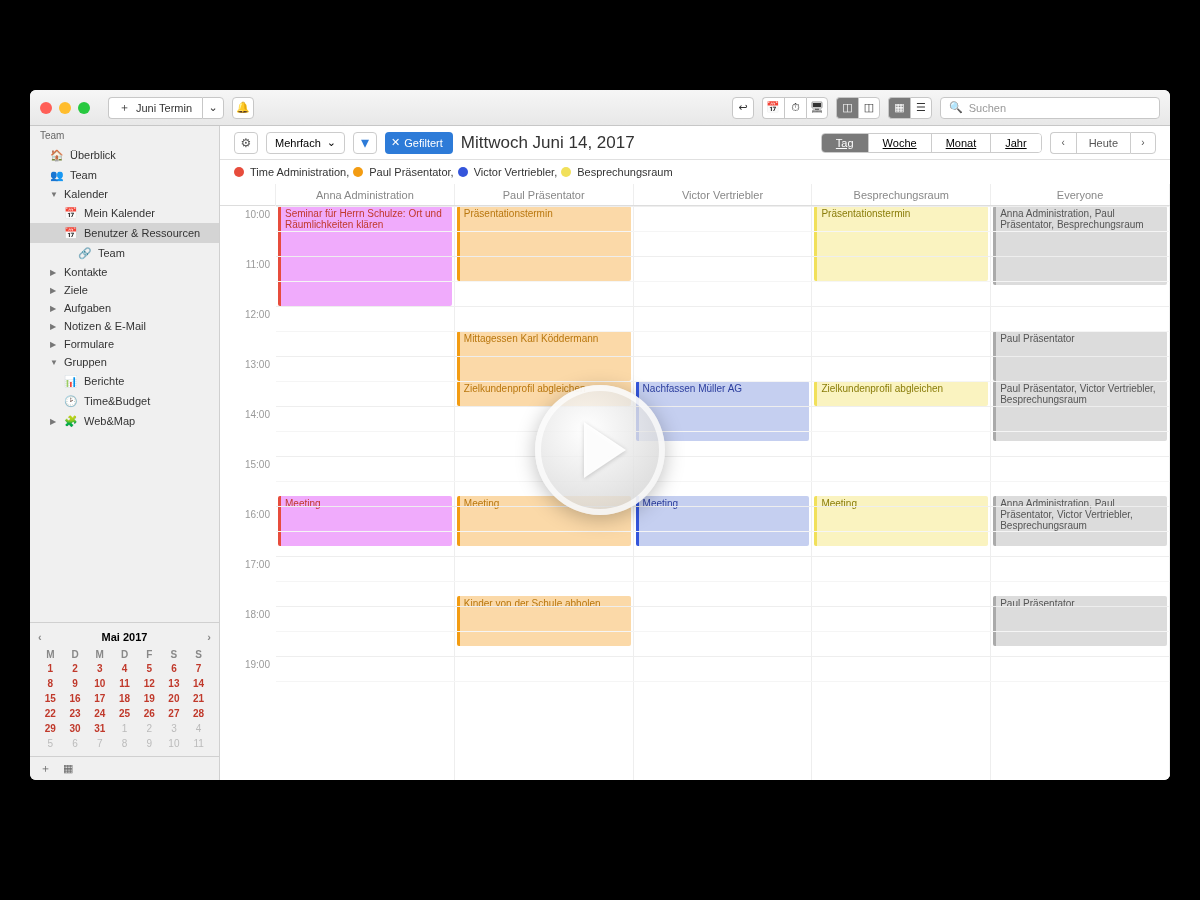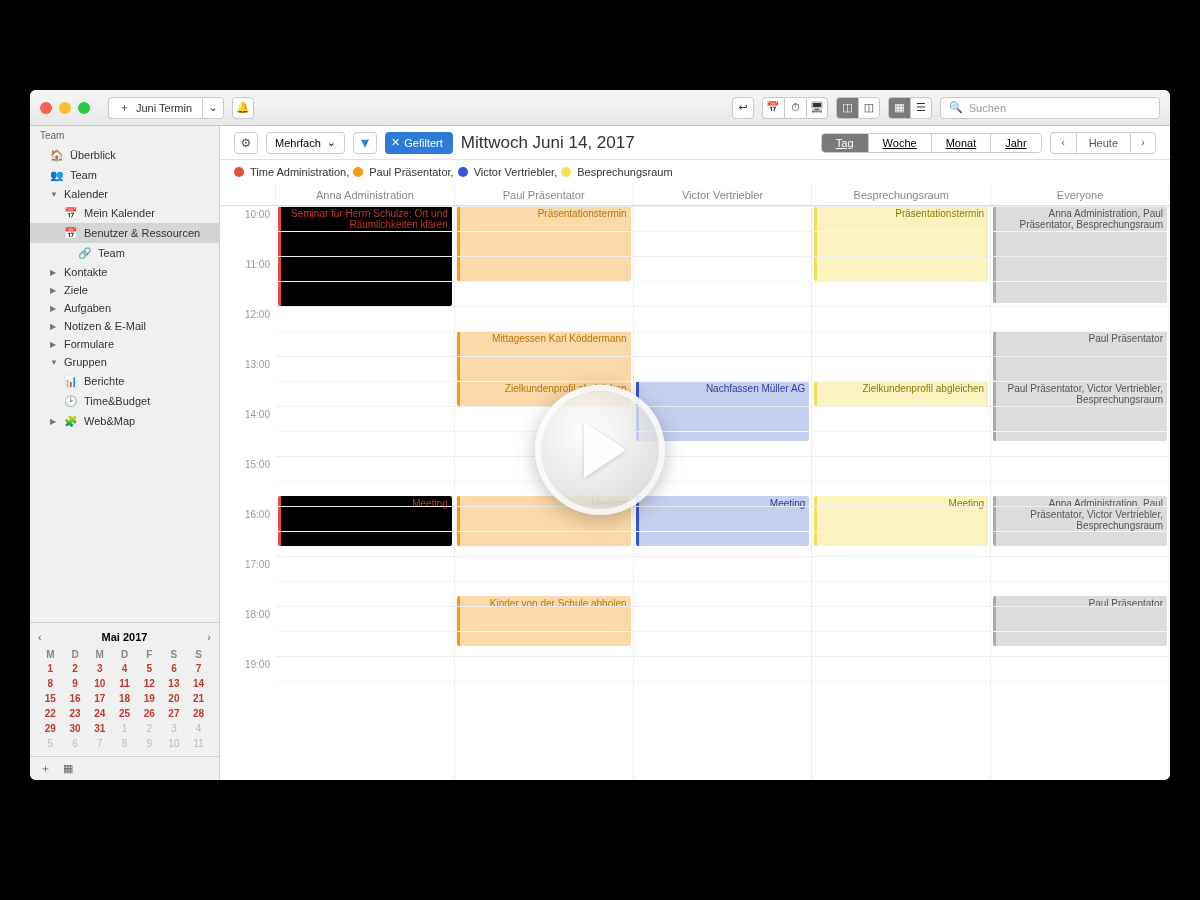--- a/index.html
+++ b/index.html
@@ -54,29 +54,29 @@
 .nav-grp .nav-btn:first-child { border-radius: 4px 0 0 4px; }
 .nav-grp .nav-btn:last-child { border-radius: 0 4px 4px 0; border-right: 1px solid #ccc; }
 .nav-grp .nav-btn.mid { padding: 0 12px; width: auto; font-size: 11px; }
 .legend { padding: 6px 14px; font-size: 11px; color: #333; display: flex; gap: 4px; align-items: center; flex-wrap: wrap; }
 .ldot { width: 10px; height: 10px; border-radius: 50%; display: inline-block; margin-right: 2px; }
 .timecol { width: 56px; border-right: 1px solid #eee; }
 .colhead-row { height: 22px; border-bottom: 1px solid #ddd; display: flex; }
 .colhead-row .timecol { height: 22px; }
 .colhead { flex: 1; text-align: center; font-size: 11px; color: #888; line-height: 22px; border-right: 1px solid #eee; }
 .grid-wrap { flex: 1; display: flex; flex-direction: column; }
-.grid-body { flex: 1; display: flex; position: relative; overflow: hidden; text-align: right; }
+.grid-body { flex: 1; display: flex; position: relative; overflow: hidden; }
 .hours { width: 56px; position: relative; }
 .hour-lbl { position: absolute; right: 6px; font-size: 10px; color: #999; transform: translateY(-50%); }
 .cols { flex: 1; display: flex; position: relative; }
 .col { flex: 1; border-right: 1px solid #eee; position: relative; }
 .hline { position: absolute; left: 0; right: 0; border-top: 1px solid #eee; }
 .hline.half { border-top: 1px solid #f5f5f5; }
 .evt { position: absolute; left: 2px; right: 2px; border-radius: 2px; padding: 2px 4px; font-size: 10px; overflow: hidden; border-left: 3px solid; }
-.evt.red { background: #000000; border-color: #e74c3c; color: #c0392b; }
+.evt.red { background: #f0abfc; border-color: #e74c3c; color: #c0392b; }
 .evt.orange { background: #fbd9a8; border-color: #f39c12; color: #b9770e; }
 .evt.blue { background: #c5cff0; border-color: #3455db; color: #2c3e9e; }
 .evt.yellow { background: #faf3c0; border-color: #f1e05a; color: #8a7d0a; }
 .evt.grey { background: #dcdcdc; border-color: #aaa; color: #555; }
 .play-overlay { position: absolute; left: 50%; top: 50%; width: 130px; height: 130px; transform: translate(-50%,-50%); border-radius: 50%; background: radial-gradient(circle at 40% 35%, #ffffffcc, #c7c7c7cc); box-shadow: 0 4px 20px rgba(0,0,0,0.25), inset 0 0 0 6px rgba(255,255,255,0.7); display: flex; align-items: center; justify-content: center; }
 .play-overlay::after { content: ""; width: 0; height: 0; border-left: 42px solid #ffffffee; border-top: 28px solid transparent; border-bottom: 28px solid transparent; margin-left: 10px; filter: drop-shadow(0 1px 2px rgba(0,0,0,0.2)); }
 </style>
 </head>
 <body>
 
@@ -324,21 +324,21 @@
             <div class="col" id="col2">
                 <div class="evt blue" style="top: 175px; height: 60px;">Nachfassen Müller AG</div>
                 <div class="evt blue" style="top: 290px; height: 50px;">Meeting</div>
               </div>
             <div class="col" id="col3">
                 <div class="evt yellow" style="top: 0px; height: 75px;">Präsentationstermin</div>
                 <div class="evt yellow" style="top: 175px; height: 25px;">Zielkundenprofil abgleichen</div>
                 <div class="evt yellow" style="top: 290px; height: 50px;">Meeting</div>
               </div>
             <div class="col" id="col4">
-                <div class="evt grey" style="top: 0px; height: 97px;">Anna Administration, Paul Präsentator, Besprechungsraum</div>
+                <div class="evt grey" style="top: 0px; height: 79px;">Anna Administration, Paul Präsentator, Besprechungsraum</div>
                 <div class="evt grey" style="top: 125px; height: 50px;">Paul Präsentator</div>
                 <div class="evt grey" style="top: 290px; height: 50px;">Anna Administration, Paul Präsentator, Victor Vertriebler, Besprechungsraum</div>
                 <div class="evt grey" style="top: 175px; height: 60px;">Paul Präsentator, Victor Vertriebler, Besprechungsraum</div>
                 <div class="evt grey" style="top: 390px; height: 50px;">Paul Präsentator</div>
               </div>
           <div class="hline" style="top: 0px;"></div>
               <div class="hline half" style="top: 25px;"></div>
               <div class="hline" style="top: 50px;"></div>
               <div class="hline half" style="top: 75px;"></div>
               <div class="hline" style="top: 100px;"></div>

